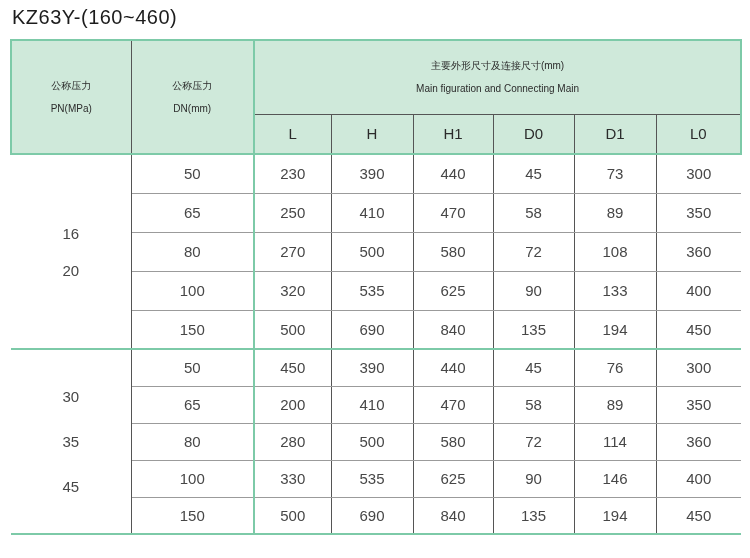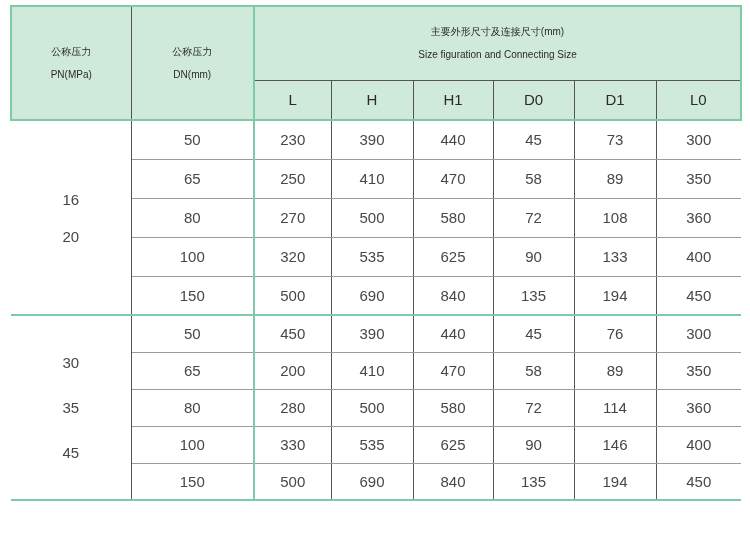--- a/index.html
+++ b/index.html
@@ -70,20 +70,21 @@
   tbody.g2 tr:last-child td{border-bottom:2px solid var(--accent);}
   tbody.g2 .pn-cell{border-bottom:2px solid var(--accent);}
   .pn-lines{display:flex;flex-direction:column;align-items:center;justify-content:center;}
   .pn-lines.gap-sm{gap:20px;}
   .pn-lines.gap-lg{gap:28px;}
 </style>
 </head>
 <body>
 
 <div class="page">
+  <h1 class="title">KZ63Y-(160~460)</h1>
 
   <table class="dim">
     <colgroup>
       <col style="width:120px">
         <col style="width:123px">
         <col style="width:77px">
       <col style="width:82px">
         <col style="width:80px">
         <col style="width:81px">
       <col style="width:82px">
@@ -100,21 +101,21 @@
         </td>
         <td class="dn-h" rowspan="2">
           <div class="hdr-two-line">
             <div>公称压力</div>
             <div>DN(mm)</div>
           </div>
         </td>
         <td class="grp-h" colspan="6">
           <div class="hdr-two-line">
             <div>主要外形尺寸及连接尺寸(mm)</div>
-            <div>Size figuration and Connecting Size</div>
+            <div>Main figuration and Connecting Main</div>
           </div>
         </td>
       </tr>
       <tr class="hdr-sub">
         <td class="sub">L</td>
         <td class="sub">H</td>
         <td class="sub">H1</td>
         <td class="sub">D0</td>
         <td class="sub">D1</td>
         <td class="sub">L0</td>

